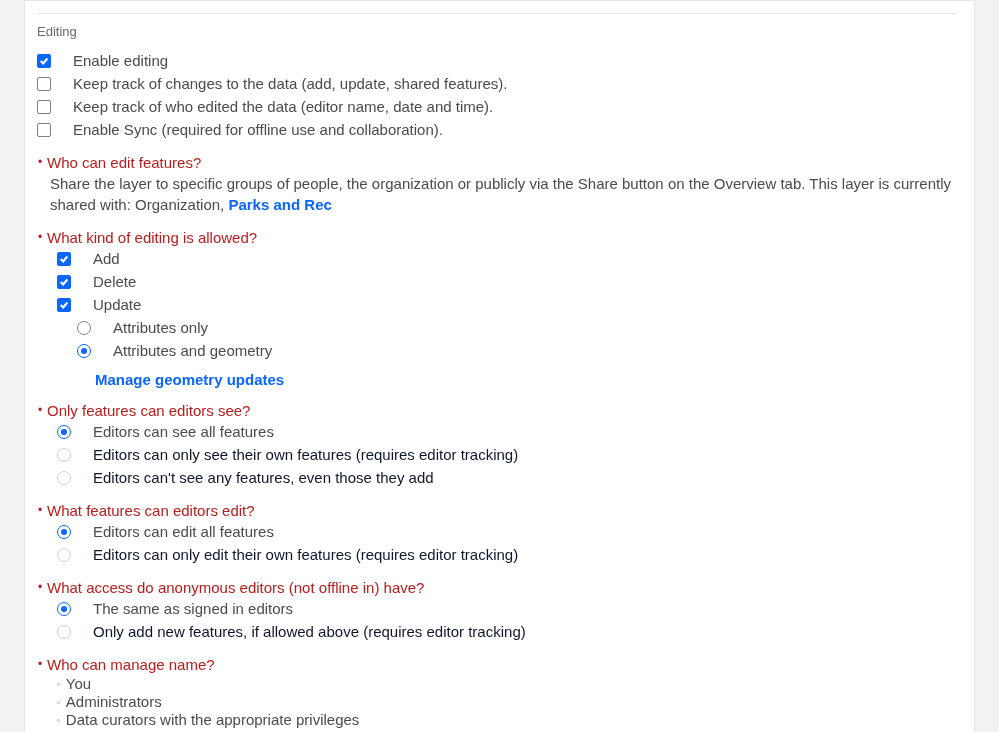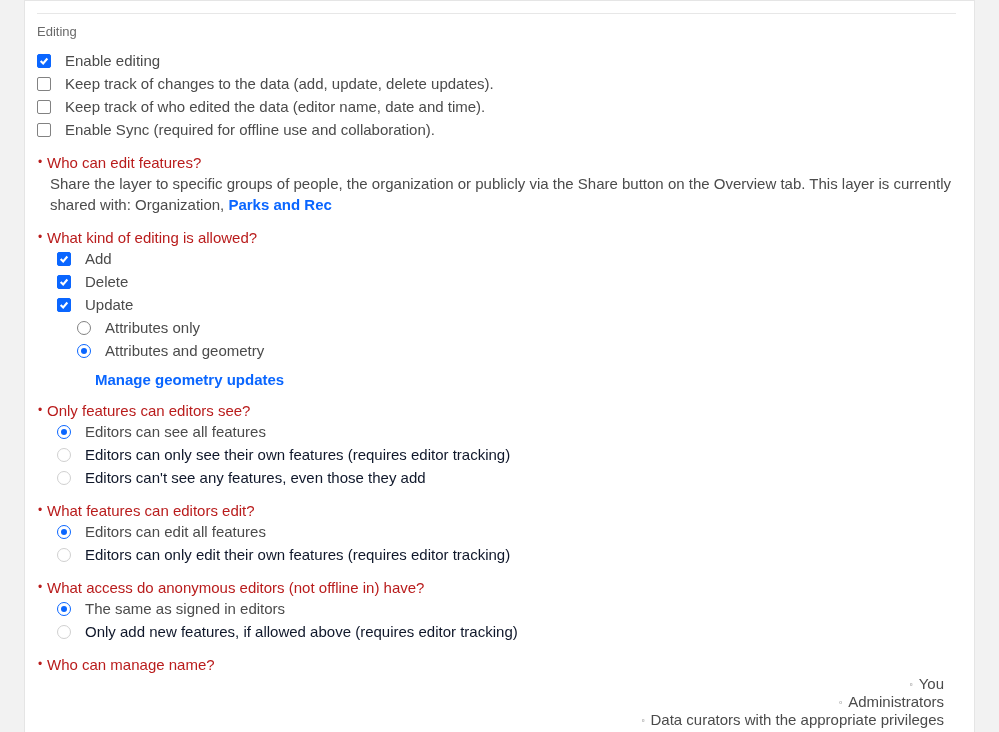--- a/index.html
+++ b/index.html
@@ -39,21 +39,21 @@
   }
   .section-title {
     font-size: 13px;
     color: #6a6a6a;
     margin: 8px 0 12px 0;
     font-weight: 400;
   }
   .cb-row {
     display: flex;
     align-items: center;
-    gap: 14px;
+    gap: 22px;
     margin: 3px 0;
     line-height: 20px;
   }
   .cb-row.sub1 { margin-left: 20px; }
   .cb-row.sub2 { margin-left: 40px; }
   .checkbox {
     width: 14px;
     height: 14px;
     border: 1px solid #828282;
     border-radius: 2px;
@@ -121,22 +121,21 @@
     font-weight: bold;
   }
   .mgmt-link {
     margin: 10px 0 6px 58px;
     display: block;
   }
   .mini-bullet-list {
     margin-left: 20px;
   }
   .mini-bullet-list .mini {
-    margin: 1px 12px;
-    text-align: right;
+    margin: 1px 0;
   }
   .mini-sym {
     font-size: 8px;
     position: relative;
     top: -2px;
     margin-right: 6px;
     color: #555;
   }
 </style>
 </head>
@@ -153,21 +152,21 @@
     <svg viewBox="0 0 12 12">
             <polyline points="2,6 5,9 10,3"></polyline>
           </svg>
   </span>
   <span class="label">Enable editing</span>
 </div>
 <div class="cb-row">
   <span class="checkbox">
     
   </span>
-  <span class="label">Keep track of changes to the data (add, update, delete updates).</span>
+  <span class="label">Keep track of changes to the data (add, update, shared features).</span>
 </div>
 <div class="cb-row">
   <span class="checkbox">
     
   </span>
   <span class="label">Keep track of who edited the data (editor name, date and time).</span>
 </div>
 <div class="cb-row">
   <span class="checkbox">
     

